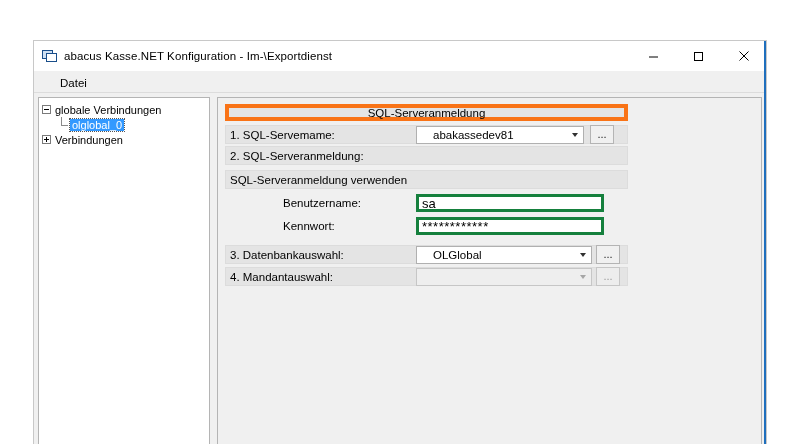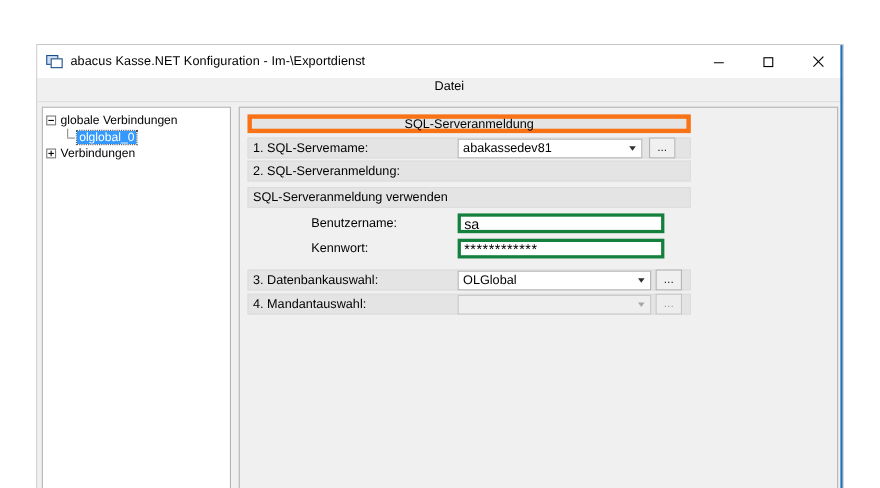--- a/index.html
+++ b/index.html
@@ -82,24 +82,23 @@
   }
   .ctl svg { display: block; }
 
   
   .menubar {
     height: 22px;
     min-height: 22px;
     background: #f0f0f0;
     border-bottom: 1px solid #dcdcdc;
     display: flex;
-    align-items: center;
+    align-items: flex-end;
     padding-left: 17px;
     box-sizing: border-box;
-    flex-direction: column;
   }
   .menu-item {
     font-size: 11.5px;
     color: #000000;
     padding: 2px 9px 3px 9px;
     white-space: nowrap;
   }
 
   
   .body {
@@ -233,21 +232,21 @@
     height: 18px;
     background: #ffffff;
     border: 1px solid #b0b0b0;
     box-sizing: border-box;
     display: flex;
     align-items: center;
     font-size: 11.5px;
     color: #000000;
   }
   .combo .val {
-    padding-left: 4px;
+    padding-left: 16px;
     flex: 1 1 auto;
     white-space: nowrap;
     overflow: hidden;
   }
   .combo .arrow {
     width: 16px;
     height: 100%;
     display: flex;
     align-items: center;
     justify-content: center;

